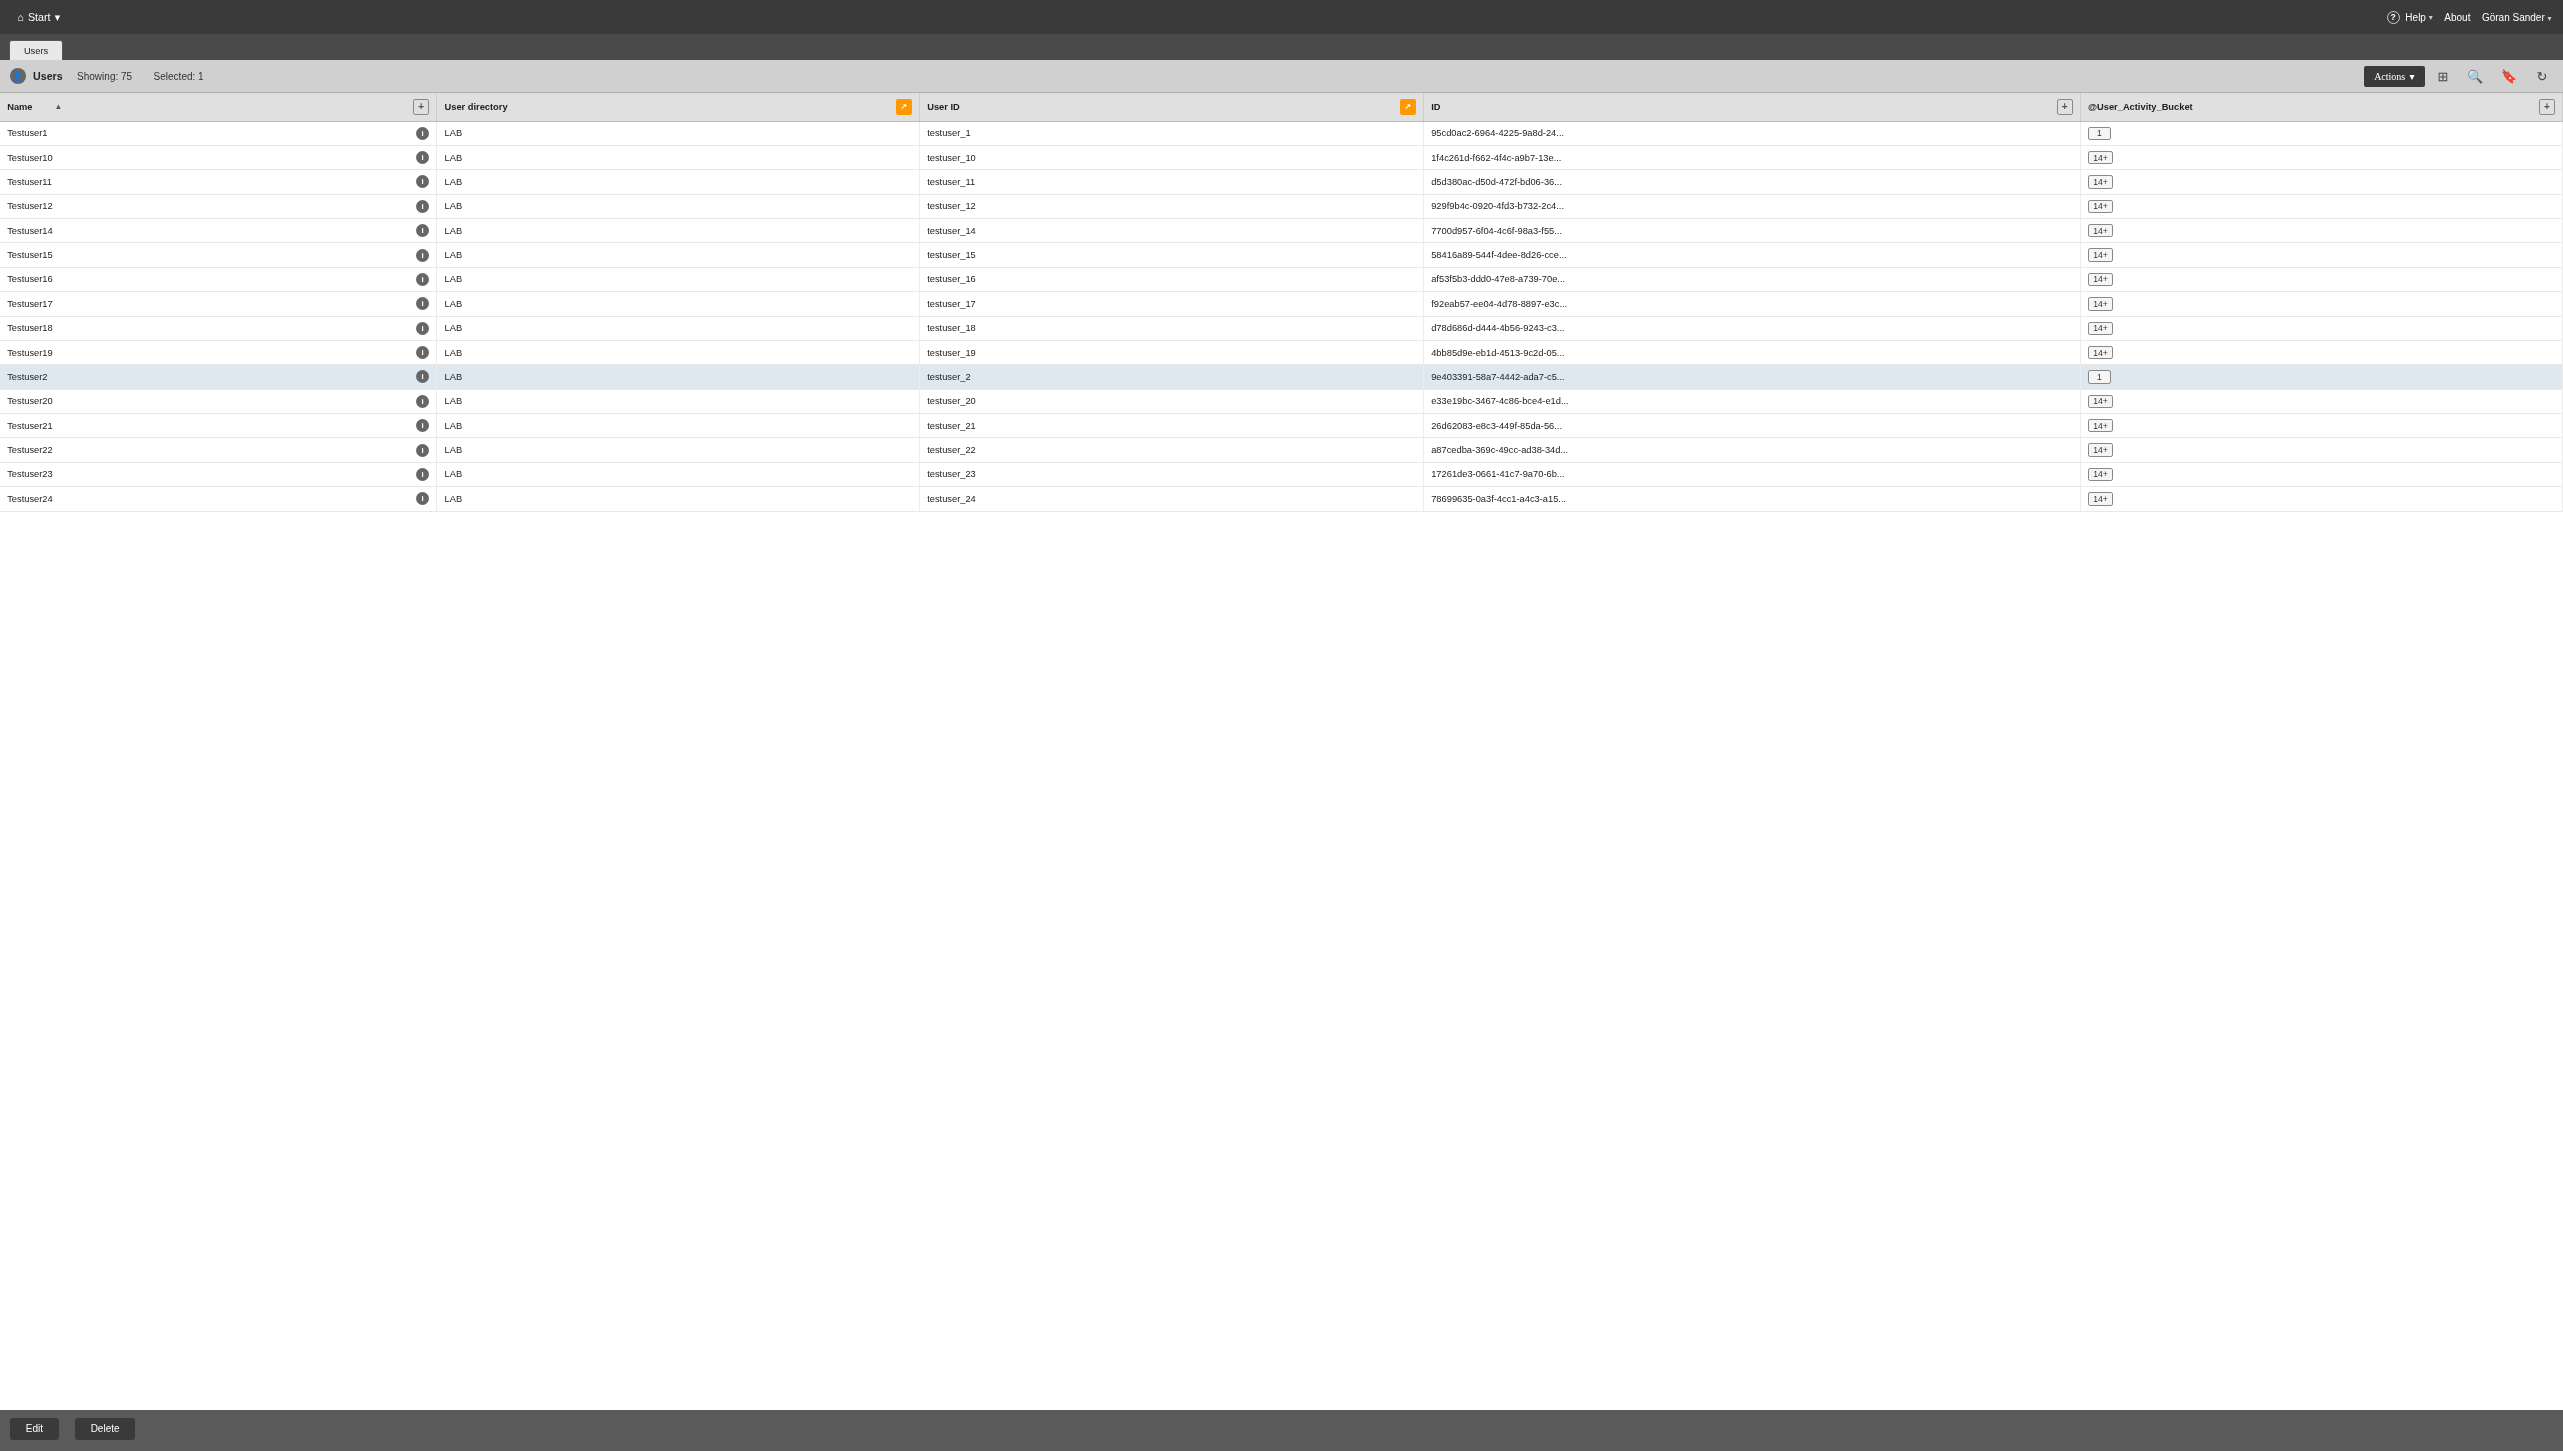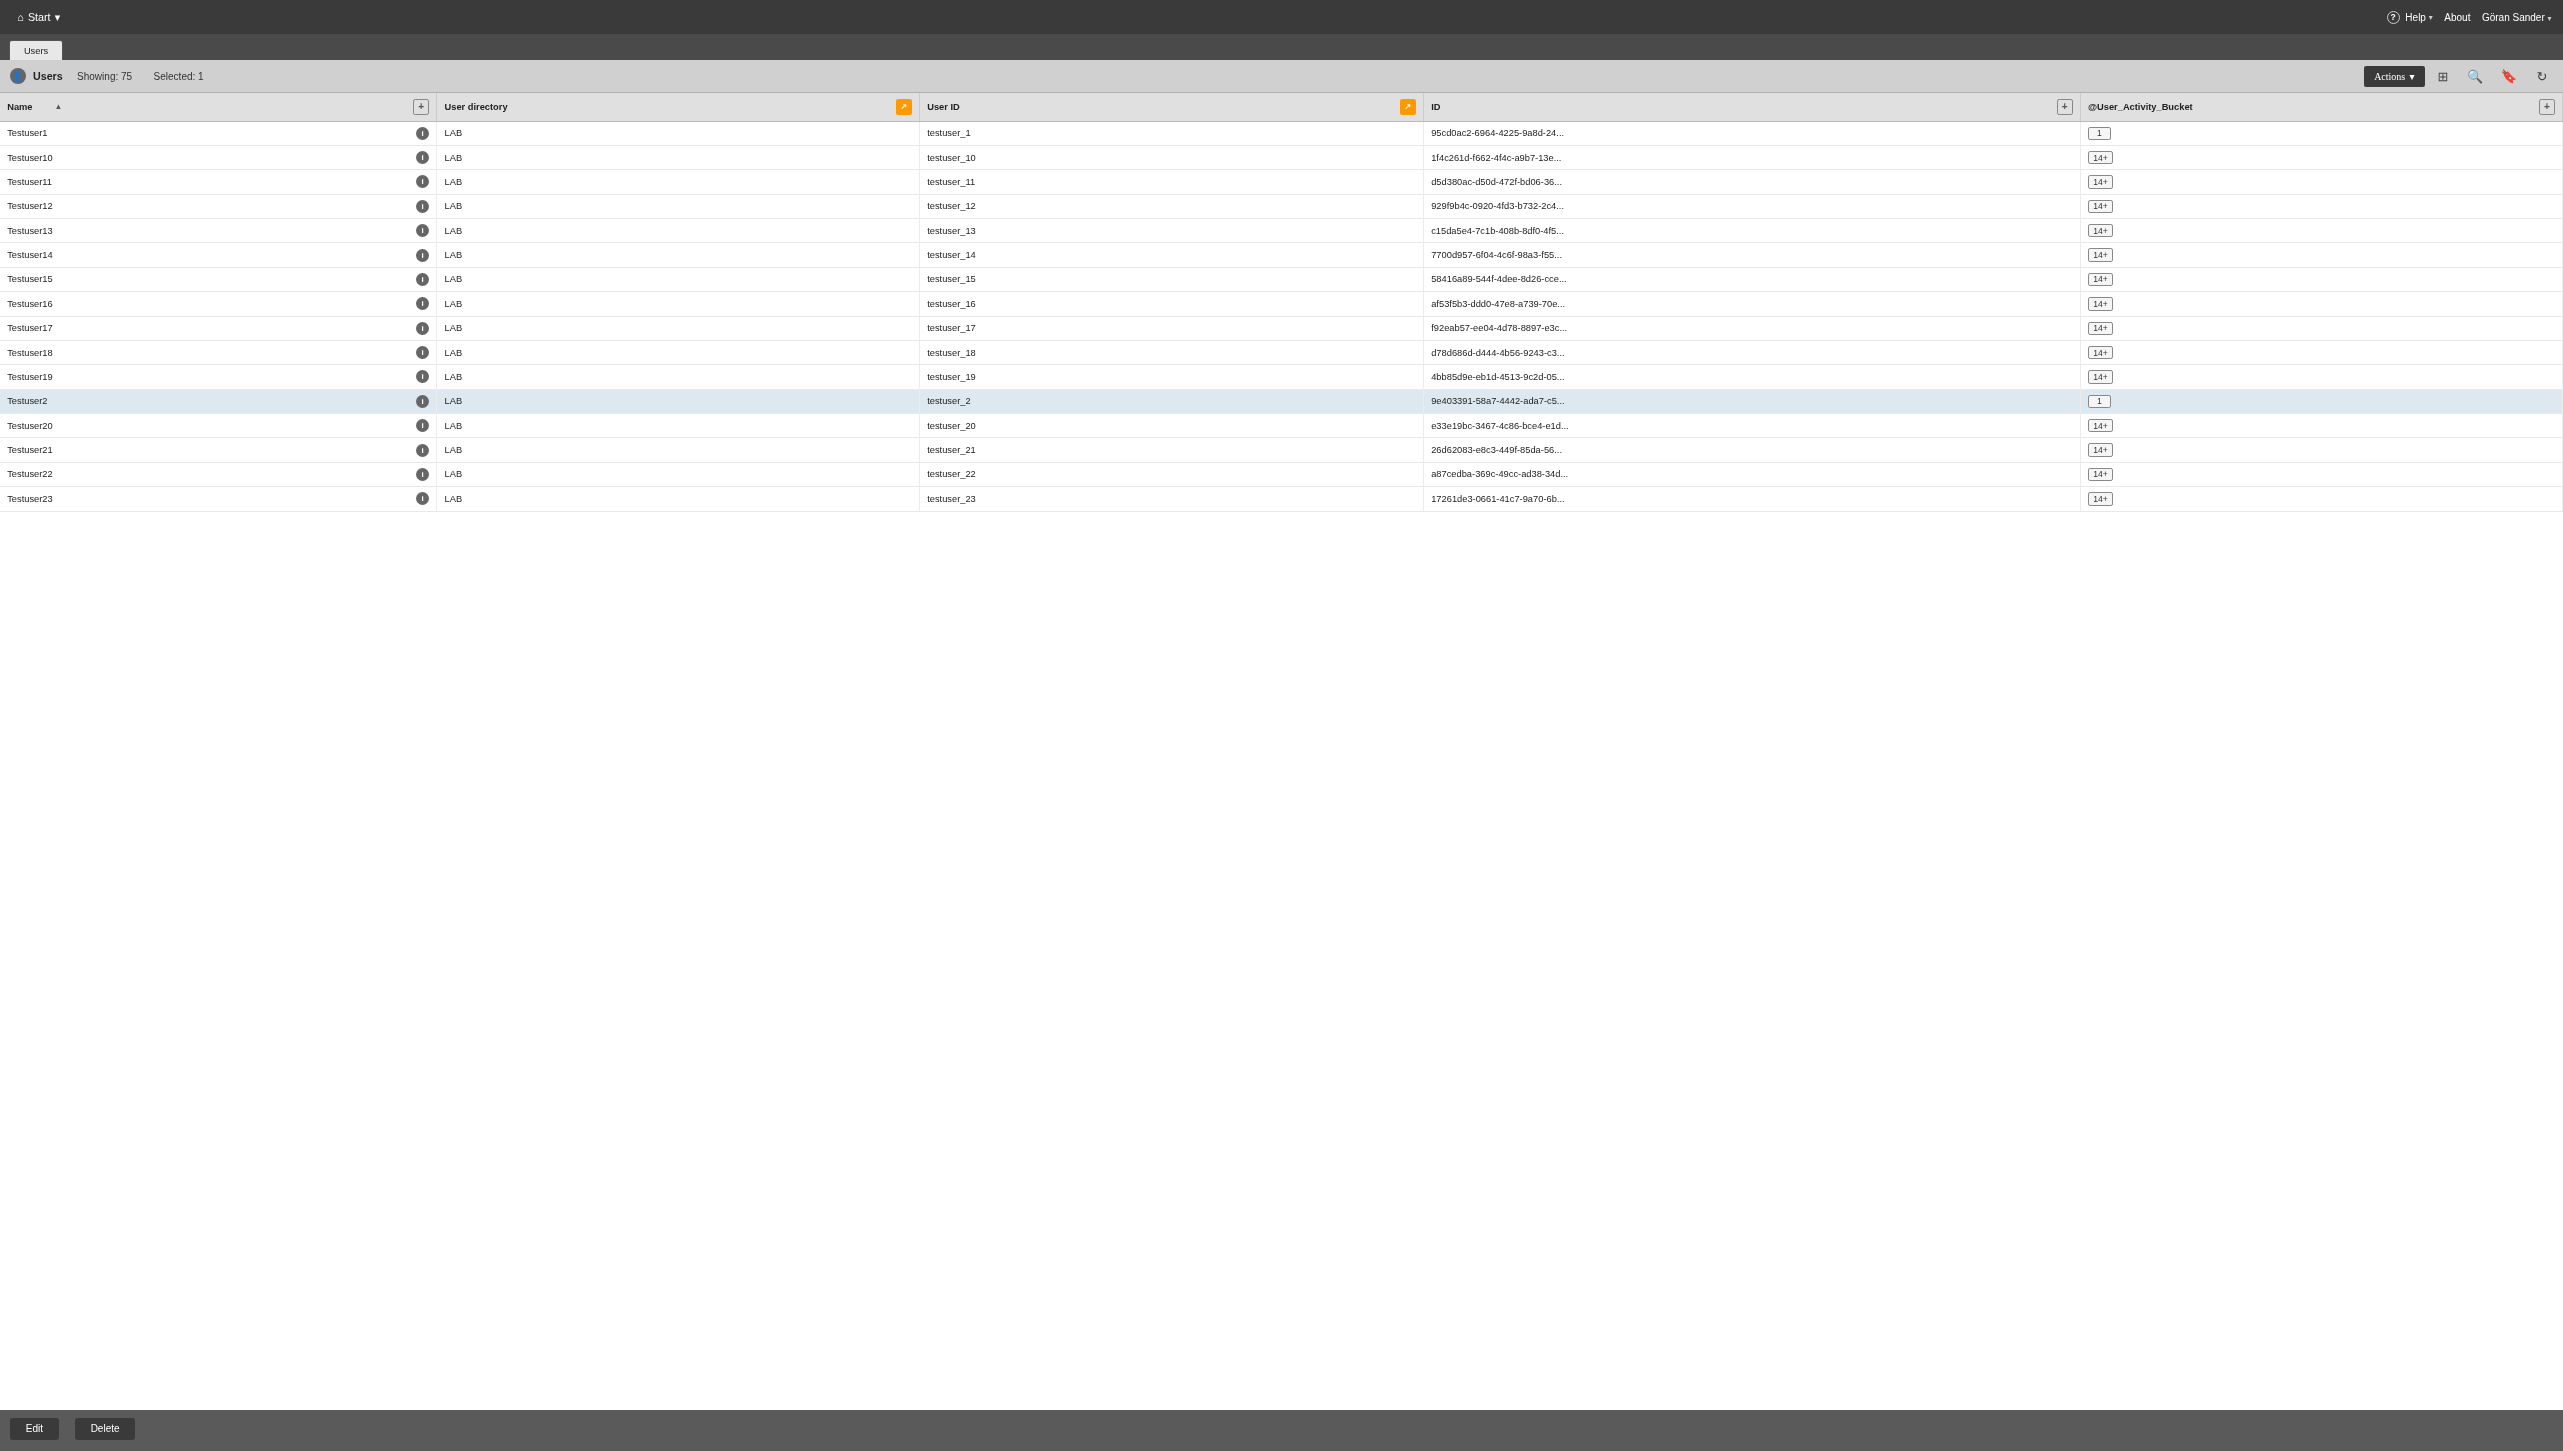--- a/index.html
+++ b/index.html
@@ -334,34 +334,20 @@
       <td>LAB</td>
       <td>testuser_12</td>
       <td>929f9b4c-0920-4fd3-b732-2c4...</td>
       <td>
         <span class="badge">14+</span>
       </td>
     </tr>
         <tr>
       <td>
         <div class="name-cell">
-          <span class="name-text">Testuser13</span>
-          <span class="info-icon" title="Info">i</span>
-        </div>
-      </td>
-      <td>LAB</td>
-      <td>testuser_13</td>
-      <td>c15da5e4-7c1b-408b-8df0-4f5...</td>
-      <td>
-        <span class="badge">14+</span>
-      </td>
-    </tr>
-        <tr>
-      <td>
-        <div class="name-cell">
           <span class="name-text">Testuser14</span>
           <span class="info-icon" title="Info">i</span>
         </div>
       </td>
       <td>LAB</td>
       <td>testuser_14</td>
       <td>7700d957-6f04-4c6f-98a3-f55...</td>
       <td>
         <span class="badge">14+</span>
       </td>
@@ -495,20 +481,34 @@
         <tr>
       <td>
         <div class="name-cell">
           <span class="name-text">Testuser23</span>
           <span class="info-icon" title="Info">i</span>
         </div>
       </td>
       <td>LAB</td>
       <td>testuser_23</td>
       <td>17261de3-0661-41c7-9a70-6b...</td>
+      <td>
+        <span class="badge">14+</span>
+      </td>
+    </tr>
+        <tr>
+      <td>
+        <div class="name-cell">
+          <span class="name-text">Testuser24</span>
+          <span class="info-icon" title="Info">i</span>
+        </div>
+      </td>
+      <td>LAB</td>
+      <td>testuser_24</td>
+      <td>78699635-0a3f-4cc1-a4c3-a15...</td>
       <td>
         <span class="badge">14+</span>
       </td>
     </tr>
       </tbody>
   </table>
 </div>
 
 <div class="bottom-bar">
   <button>

